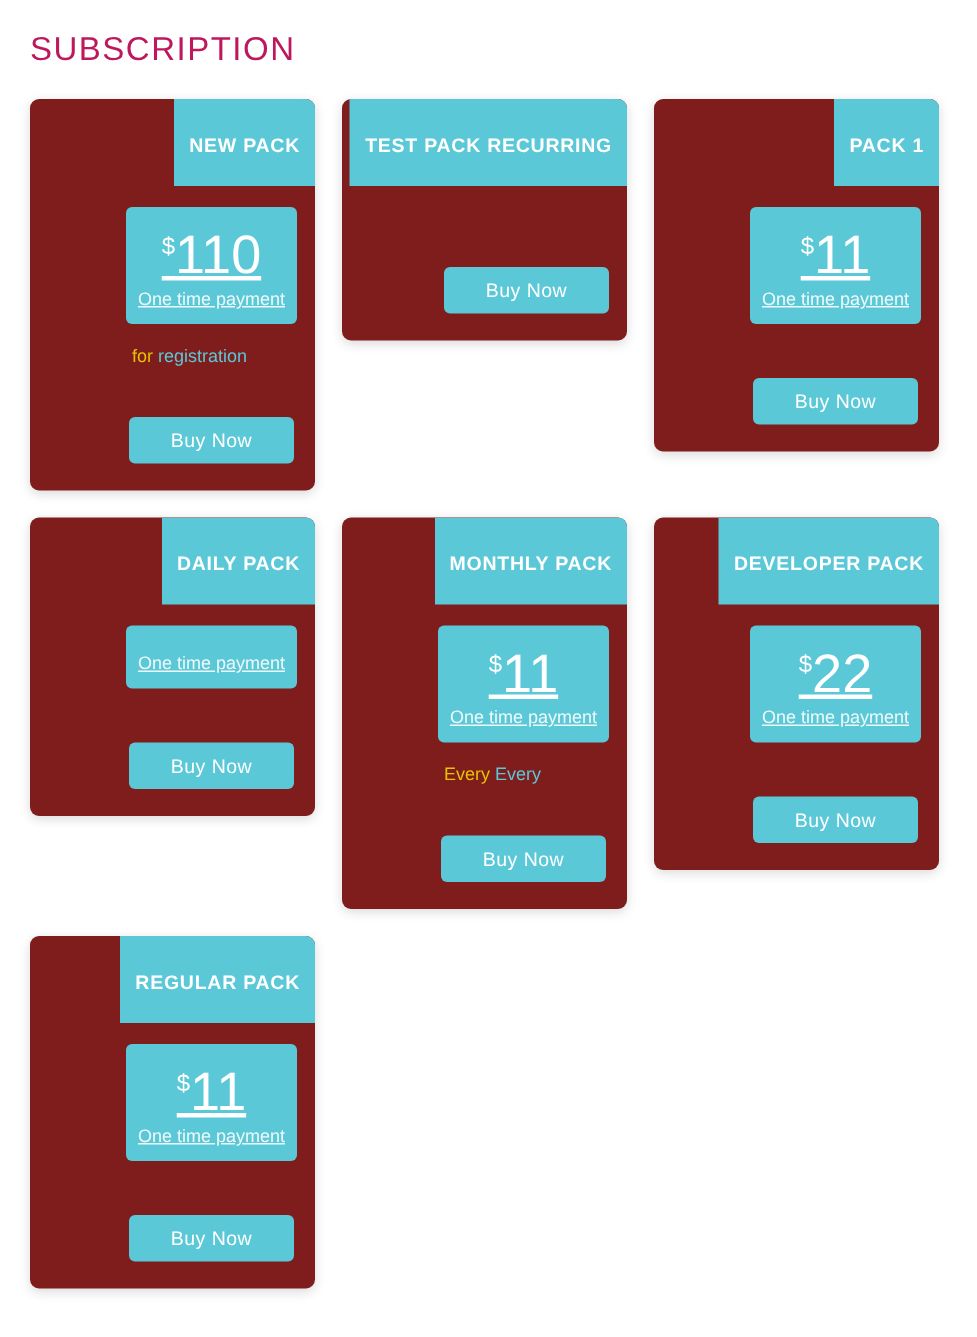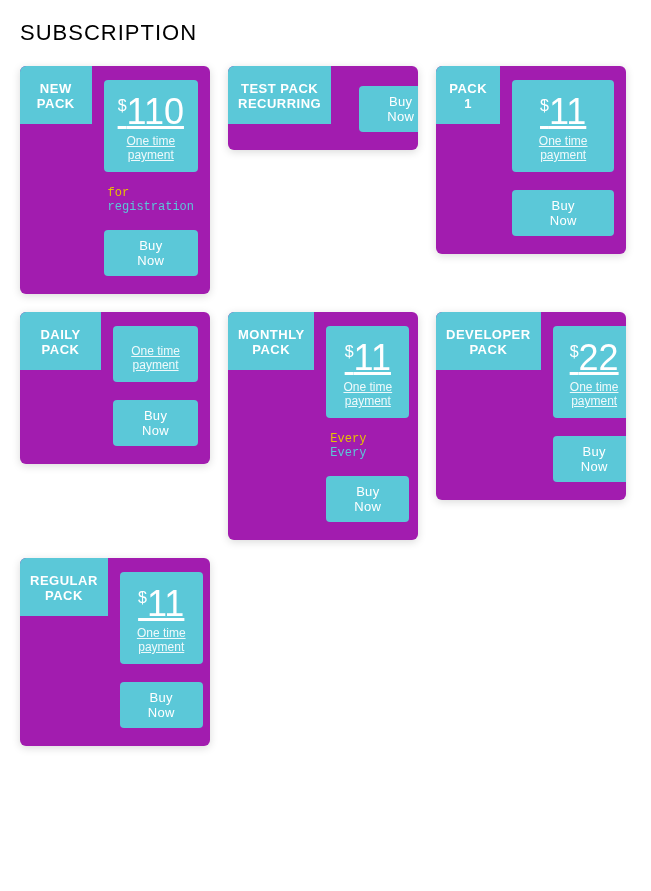--- a/index.html
+++ b/index.html
@@ -5,33 +5,33 @@
     * { box-sizing: border-box; margin: 0; padding: 0; }
     body {
       font-family: 'Segoe UI', Arial, sans-serif;
       background: #fff;
       padding: 20px;
       color: #333;
     }
     h1.page-title {
       font-size: 22px;
       font-weight: 400;
-      color: #000000;
+      color: #be185d;
       letter-spacing: 1px;
       margin-bottom: 20px;
       text-transform: uppercase;
     }
     .card {
-      background: #a21caf;
+      background: #7f1d1d;
       border-radius: 6px;
       box-shadow: 0 2px 8px rgba(0,0,0,0.15);
       overflow: hidden;
       display: flex;
-      flex-direction: row;
-      align-items: flex-start;
+      flex-direction: column;
+      align-items: flex-end;
     }
     .card-header {
       background: #5bc8d8;
       color: #fff;
       text-align: center;
       padding: 14px 10px 12px;
       font-size: 13px;
       font-weight: 700;
       letter-spacing: 0.5px;
       text-transform: uppercase;
@@ -71,31 +71,30 @@
       font-size: 12px;
       margin-top: 4px;
       opacity: 0.9;
     }
     .card-note {
       font-size: 12px;
       color: #333;
       text-align: left;
       width: 100%;
       padding: 2px 4px 4px;
-      font-family: Liberation Mono, monospace;
     }
     .buy-btn {
       background: #5bc8d8;
       color: #fff;
       border: none;
       border-radius: 4px;
       padding: 8px 28px;
       font-size: 13px;
       cursor: pointer;
-      margin-top: 6px;
+      margin-top: 24px;
       letter-spacing: 0.3px;
     }
     .row {
       display: flex;
       gap: 18px;
       margin-bottom: 18px;
       align-items: flex-start;
     }
   </style>
 </head>

